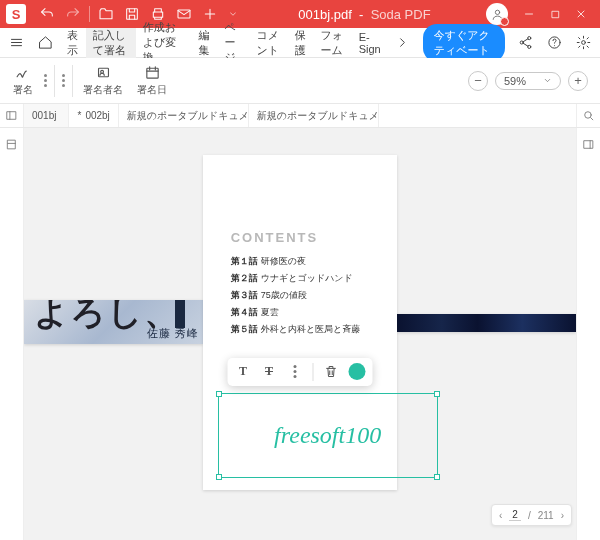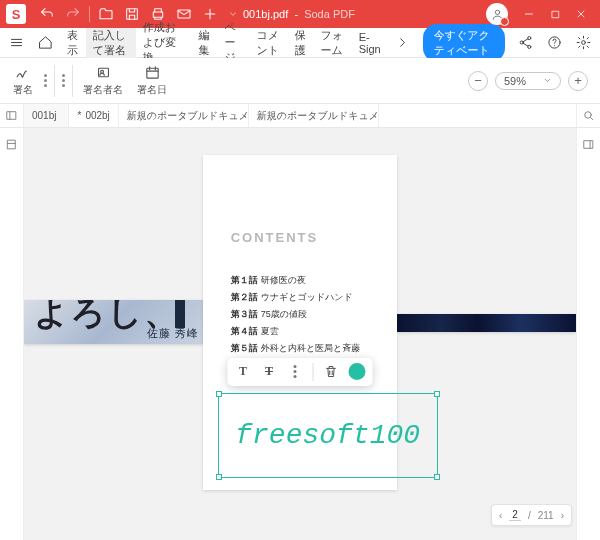--- a/index.html
+++ b/index.html
@@ -1,21 +1,21 @@
 <!DOCTYPE html>
 <html><head>
 <meta charset="utf-8">
 <style>
 *{box-sizing:border-box;margin:0;padding:0;font-family:"Segoe UI","Meiryo",sans-serif}
 body{width:600px;height:540px;overflow:hidden;background:#f5f5f5;display:flex;flex-direction:column;font-size:11px;color:#333}
 .titlebar{height:28px;background:#e8443f;display:flex;align-items:center;color:#fff;padding:0 6px}
 .logo{width:20px;height:20px;background:#fff;border-radius:3px;color:#e8443f;display:flex;align-items:center;justify-content:center;font-weight:700;font-size:13px;margin-right:8px}
 .tb-ico{width:16px;height:16px;margin:0 5px;opacity:.95;display:flex;align-items:center;justify-content:center}
 .tb-sep{width:1px;height:16px;background:rgba(255,255,255,.4);margin:0 3px}
-.title{flex:1;text-align:left;font-size:11px}
+.title{flex:1;text-align:center;font-size:13px}
 .title .dim{opacity:.75}
 .win-btn{width:24px;height:24px;display:flex;align-items:center;justify-content:center;margin:0 1px}
 .avatar{width:22px;height:22px;border-radius:50%;background:#fff;display:flex;align-items:center;justify-content:center;color:#666;position:relative;margin-right:8px}
 .avatar::after{content:"";position:absolute;bottom:-1px;right:-1px;width:9px;height:9px;border:1.5px solid #fff;border-radius:50%;background:#e8443f;box-sizing:border-box}
 .menubar{height:30px;background:#fff;display:flex;align-items:center;padding:0 2px;border-bottom:1px solid #e5e5e5}
 .mbtn{padding:0 7px;height:30px;display:flex;align-items:center;font-size:11px;color:#444}
 .mbtn.ico svg{width:15px;height:15px}
 .mbtn.active{background:#efefef}
 .activate{background:#1a8cff;color:#fff;border-radius:14px;padding:4px 11px;font-size:11px;font-weight:400;margin:0 6px}
 .toolbar{height:46px;background:#fff;display:flex;align-items:center;padding:0 6px;border-bottom:1px solid #e8e8e8}
@@ -36,26 +36,26 @@
 .leftbar,.rightbar{width:24px;background:#fff;display:flex;flex-direction:column;align-items:center;padding-top:4px}
 .leftbar{border-right:1px solid #eee}
 .rightbar{border-left:1px solid #eee}
 .viewport{flex:1;background:#f2f2f2;overflow:hidden;display:flex;flex-direction:row;align-items:center;padding:0 0 10px}
 .page{background:#fff;box-shadow:0 1px 3px rgba(0,0,0,.15);margin-bottom:14px}
 .page1{width:250px;height:44px;position:relative;overflow:hidden;background:linear-gradient(135deg,#d8dde5 0%,#a8b8d0 50%,#c8d2e0 100%)}
 .page1 .jp{position:absolute;top:-10px;left:10px;font-size:34px;font-weight:600;color:#202028;letter-spacing:2px;font-family:serif}
 .page1 .bar{position:absolute;right:18px;top:0;width:10px;height:28px;background:#1a2840}
 .page1 .author{position:absolute;right:4px;bottom:3px;font-size:11px;color:#1a2840;font-family:serif;letter-spacing:1px}
 .page2{width:250px;height:335px;position:relative;padding:75px 28px 12px}
-.contents-h{font-size:13px;font-weight:700;color:#b8b8b8;letter-spacing:2px;margin-bottom:27px}
+.contents-h{font-size:13px;font-weight:700;color:#b8b8b8;letter-spacing:2px;margin-bottom:8px}
 .toc{font-size:9px;color:#333;line-height:1.9}
 .toc div{display:flex;gap:0}
 .toc .ch{font-weight:700;min-width:30px}
 .sig-box{position:absolute;left:15px;bottom:12px;width:220px;height:85px;border:1px solid #27bfa3;display:flex;align-items:center;justify-content:center}
-.sig-box .sig{font-family:Liberation Mono, monospace;font-style:italic;font-size:28px;color:#27bfa3}
+.sig-box .sig{font-family:Liberation Serif, serif;font-style:italic;font-size:24px;color:#27bfa3}
 .sig-box .h{position:absolute;width:6px;height:6px;background:#fff;border:1px solid #27bfa3}
 .h.tl{top:-3px;left:-3px}.h.tr{top:-3px;right:-3px}.h.bl{bottom:-3px;left:-3px}.h.br{bottom:-3px;right:-3px}
 .float-tools{position:absolute;bottom:104px;left:50%;transform:translateX(-50%);background:#fff;border-radius:5px;box-shadow:0 2px 10px rgba(0,0,0,.2);display:flex;align-items:center;padding:5px 7px;gap:9px}
 .ft{width:17px;height:17px;display:flex;align-items:center;justify-content:center;color:#555;font-weight:700;font-size:12px}
 .ft.bold{font-family:serif}
 .ft.strike{text-decoration:line-through;font-family:serif}
 .ft-dots{display:flex;flex-direction:column;gap:2px}.ft-dots span{width:3px;height:3px;background:#777;border-radius:50%}
 .ft-sep{width:1px;height:18px;background:#ddd}
 .ft.trash svg{width:15px;height:15px}
 .ft.color{width:17px;height:17px;border-radius:50%;background:#27bfa3}

